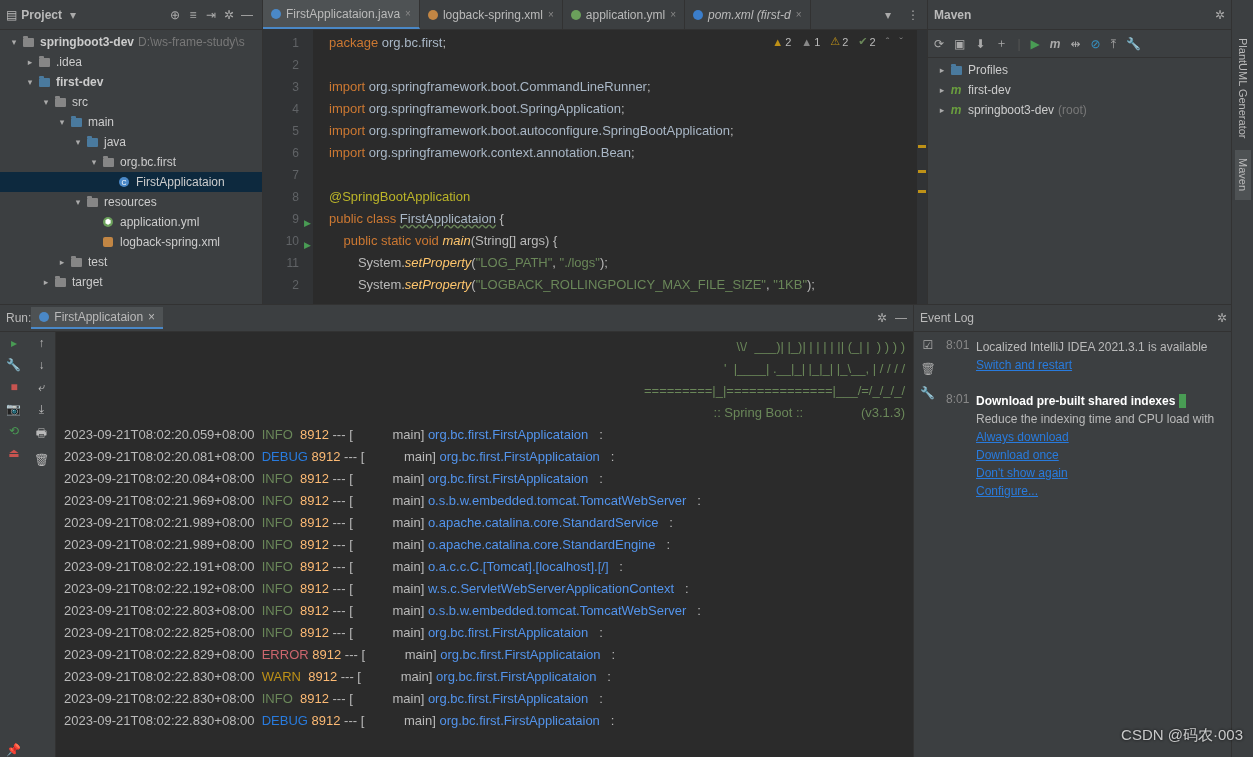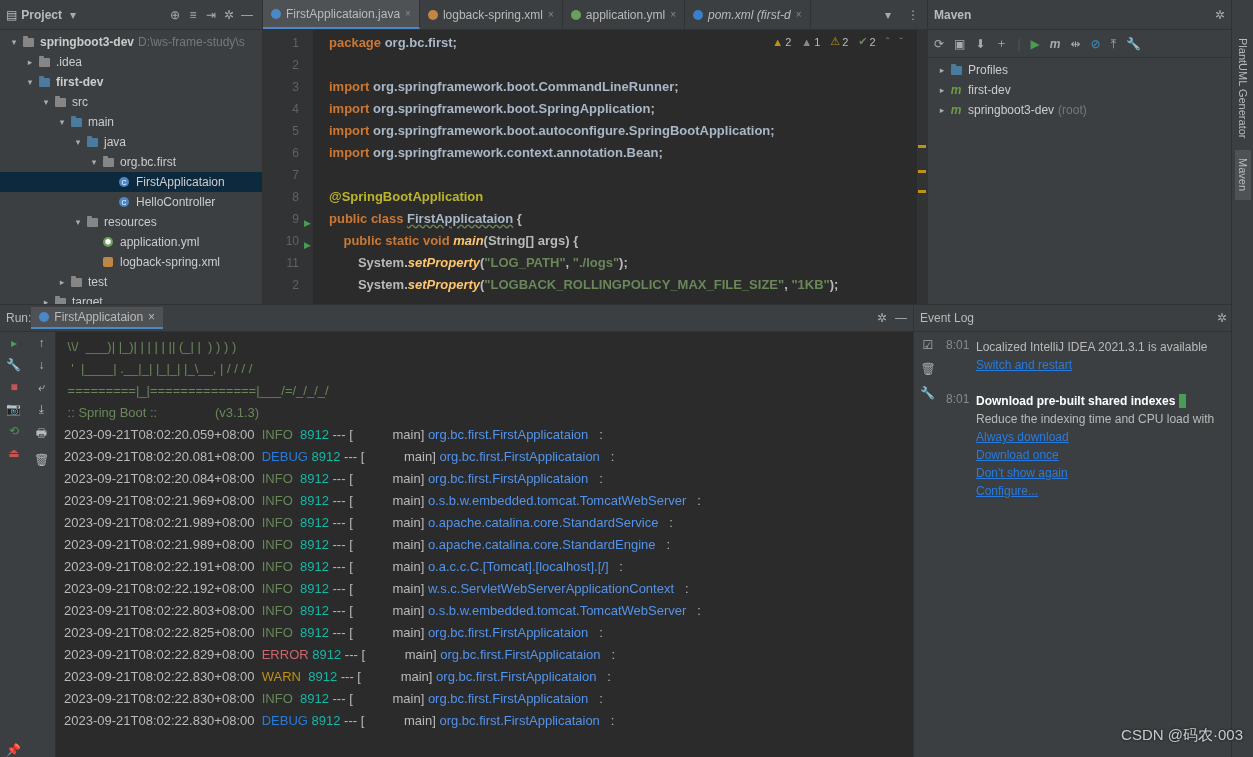--- a/index.html
+++ b/index.html
@@ -32,21 +32,21 @@
 .editor-area { flex:1; display:flex; flex-direction:column; background:#2b2b2b; min-width:0; }
 .tabs { height:30px; background:#3c3f41; display:flex; align-items:stretch; border-bottom:1px solid #323232; }
 .tab { display:flex; align-items:center; padding:0 8px; border-right:1px solid #323232; cursor:pointer; gap:5px; }
 .tab.active { background:#4e5254; border-bottom:2px solid #4a88c7; }
 .tab .cls { color:#888; font-size:10px; }
 .tab .fi { width:10px; height:10px; border-radius:50%; }
 .editor-body { flex:1; display:flex; position:relative; overflow:hidden; }
 .gutter { width:50px; background:#313335; text-align:right; padding-right:14px; color:#606366; font-family:Consolas,monospace; font-size:12px; line-height:22px; padding-top:2px; position:relative; }
 .gutter .run-ic { position:absolute; color:#499c54; font-size:9px; }
 .code { flex:1; font-family:Consolas,monospace; font-size:13px; line-height:22px; padding-top:2px; padding-left:16px; white-space:pre; overflow:hidden; }
-.code-line { height:22px;font-weight:bold; }
+.code-line { height:22px; }
 .kw { color:#cc7832; }
 .str { color:#6a8759; }
 .cls-name { color:#a9b7c6; }
 .ann { color:#bbb529;text-align:center; }
 .fn { font-style:italic; color:#ffc66d; }
 .pkg { color:#a9b7c6; }
 .warn-bar { position:absolute; top:5px; right:24px; display:flex; gap:10px; align-items:center; font-size:11px; }
 .warn-bar span { display:flex; align-items:center; gap:2px; }
 .stripe { position:absolute; right:0; top:0; width:10px; height:100%; background:#313335; }
 .stripe .m { position:absolute; right:1px; width:8px; height:3px; }
@@ -70,23 +70,23 @@
 .run-body { flex:1; display:flex; overflow:hidden; }
 .run-tools { width:28px; background:#3c3f41; display:flex; flex-direction:column; align-items:center; padding-top:4px; gap:8px; }
 .run-tools .ico { color:#aaa; cursor:pointer; font-size:12px; }
 .run-tools2 { width:28px; background:#3c3f41; display:flex; flex-direction:column; align-items:center; padding-top:4px; gap:8px; border-right:1px solid #323232; }
 .console { flex:1; font-family:Consolas,monospace; font-size:13px; line-height:22px; padding:4px 8px; overflow:hidden; white-space:pre; }
 .c-ts { color:#bababa; }
 .c-info { color:#6a8759; }
 .c-debug { color:#287bde; }
 .c-error { color:#cc666e; }
 .c-warn { color:#be9117; }
-.c-pid { color:#14b8a6;text-align:center; }
+.c-pid { color:#fdba74;text-align:center; }
 .c-logger { color:#5394ec; }
-.c-banner { color:#6a8759; }
+.c-banner { color:#6a8759;text-align:right; }
 
 
 .event-panel { width:340px; background:#3c3f41; border-left:1px solid #323232; display:flex; flex-direction:column; }
 .event-body { flex:1; display:flex; }
 .event-tools { width:28px; display:flex; flex-direction:column; align-items:center; padding-top:6px; gap:10px; }
 .event-tools .ico { color:#aaa; cursor:pointer; }
 .events { flex:1; padding:6px 4px; font-size:12px; overflow:hidden; }
 .ev-row { display:flex; margin-bottom:4px; }
 .ev-time { width:30px; color:#888; flex-shrink:0; }
 .ev-msg { flex:1; line-height:18px; }
@@ -162,27 +162,20 @@
             <span class="dir"></span>
           </span>
           <span class="nm">org.bc.first</span>
         </div>
         <div class="tree-item sel" style="padding-left: 104px;">
           <span class="exp"></span>
           <span class="ic">
             <span class="cfile">C</span>
           </span>
           <span class="nm">FirstApplicataion</span>
-        </div>
-        <div class="tree-item" style="padding-left: 104px;">
-          <span class="exp"></span>
-          <span class="ic">
-            <span class="cfile">C</span>
-          </span>
-          <span class="nm">HelloController</span>
         </div>
         <div class="tree-item" style="padding-left: 72px;">
           <span class="exp">▾</span>
           <span class="ic">
             <span class="dir"></span>
           </span>
           <span class="nm">resources</span>
         </div>
         <div class="tree-item" style="padding-left: 88px;">
           <span class="exp"></span>

